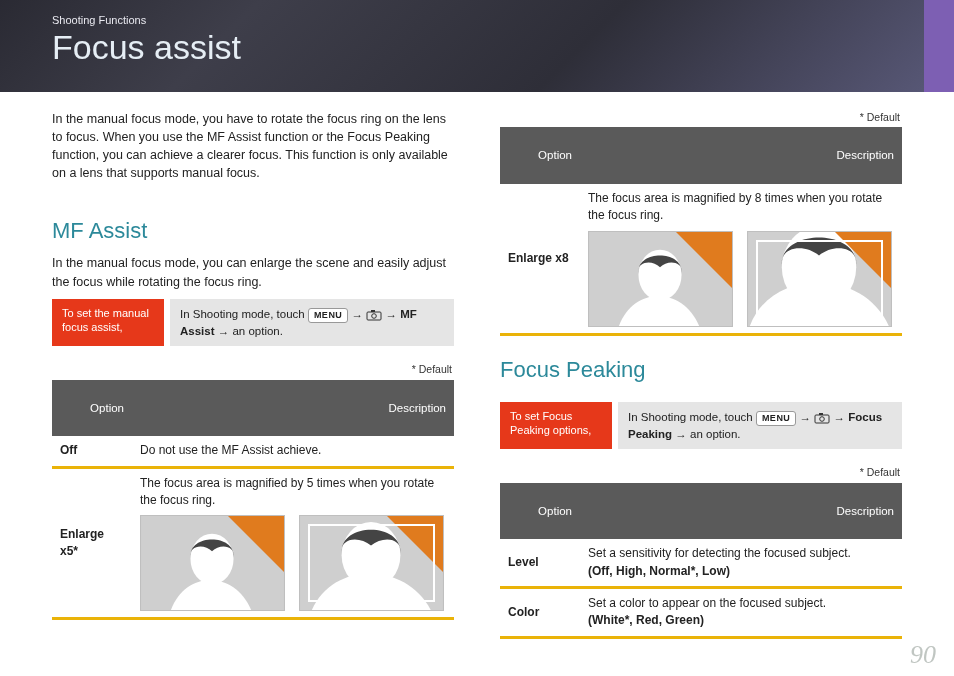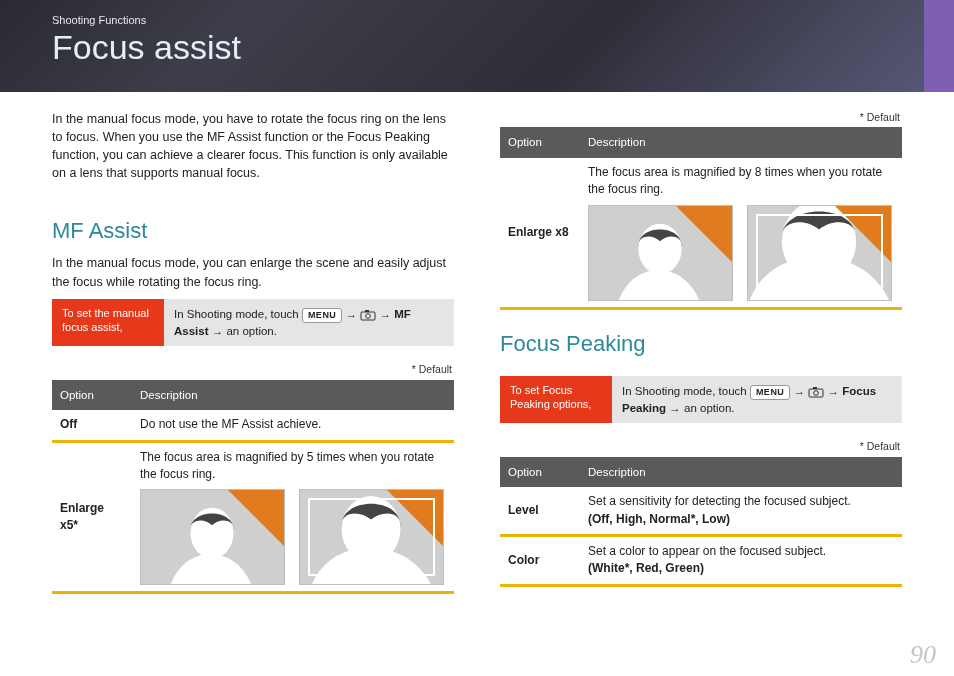--- a/index.html
+++ b/index.html
@@ -28,38 +28,38 @@
     font-size: 34px; font-weight: 300; font-family: "Myriad Pro", "Segoe UI Light", Arial;
   }
   .content {
     position: absolute; top: 110px; left: 52px; right: 52px; bottom: 20px;
     display: grid; grid-template-columns: 1fr 1fr; column-gap: 46px;
     font-size: 12.5px; line-height: 1.45;
   }
   .col { display:flex; flex-direction: column; }
   h2 { font-size: 22px; font-weight: 300; color: #2c899a; margin: 18px 0 8px; }
   .intro { margin-bottom: 14px; }
-  .instr-row { display:flex; margin: 8px 0 16px; }
+  .instr-row { display:flex; gap:6px; margin: 8px 0 16px; }
   .red-tab {
     background: #e6381a; color: #fff; font-size: 11px; padding: 7px 10px 7px 10px;
     width: 112px; line-height: 1.35;
   }
   .grey-tab {
     background: #e5e5e5; flex:1; font-size: 11.5px; padding: 7px 10px; color:#222;
   }
   .menu-pill {
     display:inline-block; background:#fff; border:1px solid #999; border-radius:3px;
     font-size:9px; padding:0 5px; font-weight:700; letter-spacing:0.5px;
   }
   .cam-icon {
     display:inline-flex; vertical-align:middle; width:16px; height:12px;
   }
   .default-note { text-align:right; font-size:10.5px; color:#333; padding-right:2px; margin-bottom:2px;}
   table { border-collapse: collapse; width: 100%; font-size: 12px; }
-  th { background:#5a5a5a; color:#fff; font-weight:500; text-align:left; padding:7px 8px; font-size:11.5px; }
+  th { background:#5a5a5a; color:#fff; font-weight:500; text-align:right; padding:20px 8px; font-size:11.5px; }
   th:first-child { width: 80px; }
   td { border-bottom: 3px solid #eab308; padding: 6px 8px; vertical-align: top; }
   td.optname { font-weight:700; vertical-align: middle; }
   .imgs { display:flex; gap:14px; margin-top:6px; }
   .thumb {
     width: 145px; height: 96px; background:#cfcfcf; border:1px solid #bfbfbf;
     position:relative; overflow:hidden;
   }
   .thumb .tri { position:absolute; top:0; right:0; width:0; height:0;
     border-left:56px solid transparent; border-top:56px solid #e07b1e; }

